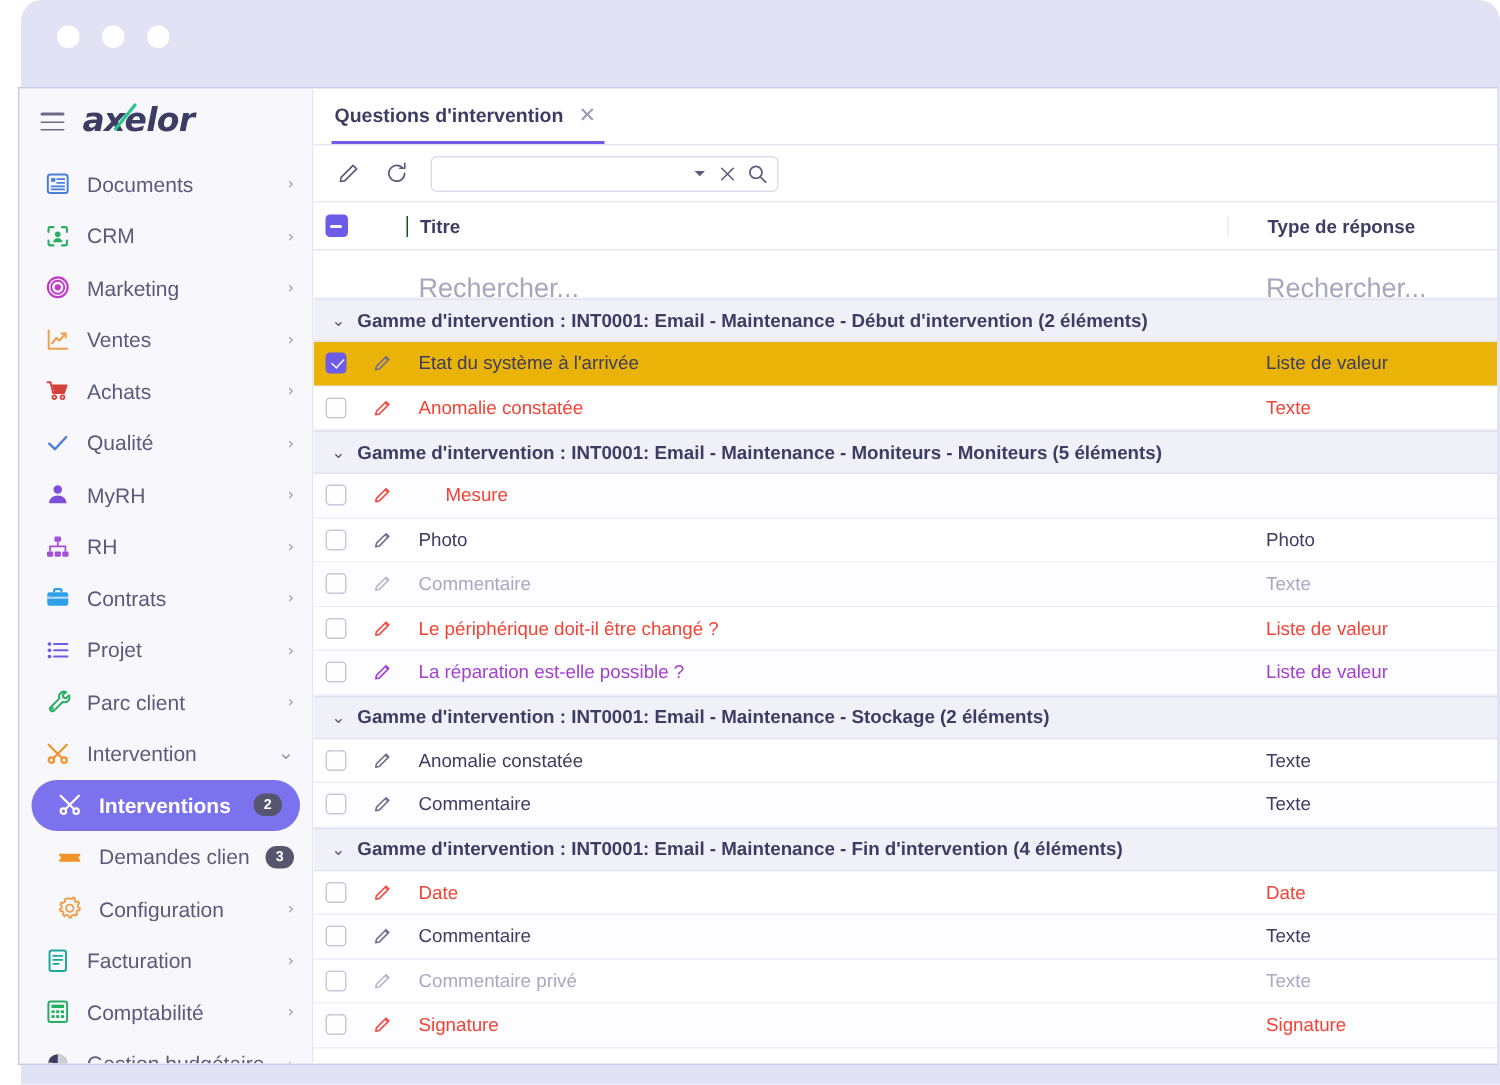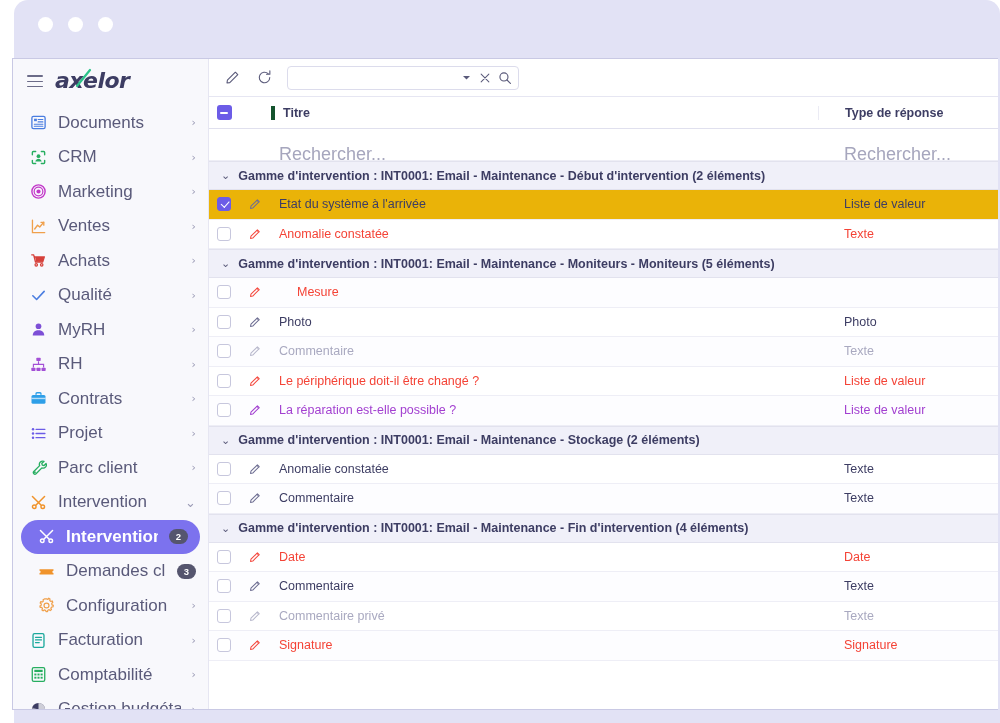--- a/index.html
+++ b/index.html
@@ -79,21 +79,21 @@
     gap: 11px;
     cursor: pointer;
     position: relative;
   }
   .nav-item .nav-icon {
     width: 18px; height: 18px; flex: 0 0 18px;
     display: flex; align-items: center; justify-content: center;
   }
   .nav-item .nav-label {
     flex: 1 1 auto;
-    font-size: 17px; color: #5a5a7a;
+    font-size: 14px; color: #5a5a7a;
     white-space: nowrap; overflow: hidden;
   }
   .nav-item .chev {
     font-size: 11px; color: #9a9ab5; flex: 0 0 auto;
     font-family: "DejaVu Sans", sans-serif;
   }
   .nav-item.sub { padding-left: 24px; }
   .nav-item.active {
     background: #7c72ee;
     border-radius: 18px;
@@ -184,21 +184,21 @@
   
   #grid-header {
     height: 32px; flex: 0 0 32px;
     display: flex; align-items: center;
     border-bottom: 1px solid #e0e0ee;
     background: #ffffff;
   }
   #grid-header .c-title, #grid-header .c-type {
     font-weight: 700; color: #3d3d63; font-size: 12.5px;
   }
-  #grid-header .c-title { border-left: 4px solid #14532d; }
+  #grid-header .c-title { border-left: 1px solid #14532d; }
   #grid-header .c-type { border-left: 1px solid #ebebf4; }
   .hdr-check {
     width: 15px; height: 15px; border-radius: 3px;
     background: #6c5ce7; display: flex; align-items: center; justify-content: center;
     cursor: pointer;
   }
   .hdr-check i { display:block; width: 8px; height: 2px; background: #fff; border-radius: 1px; }
 
   
   #grid-search-row {
@@ -477,20 +477,26 @@
             </svg>
           </span>
           <span class="nav-label">Gestion budgétaire</span>
           <span class="chev">›</span>
         </div>
       </nav>
   </aside>
 
   <section id="content">
 
+    <div id="tab-bar">
+      <div class="tab">
+        <span class="tab-label">Questions d'intervention</span>
+        <span class="tab-close">✕</span>
+      </div>
+    </div>
 
     <div id="toolbar">
       <div class="tb-icon">
         <svg width="17" height="17" viewBox="0 0 20 20">
           <path d="M3.5 16.5 L4 13.2 L13.4 3.8 L16.2 6.6 L6.8 16 Z" fill="none" stroke="#5a5a7a" stroke-width="1.3" stroke-linejoin="round"></path>
         </svg>
       </div>
       <div class="tb-icon">
         <svg width="17" height="17" viewBox="0 0 20 20">
           <path d="M16.2 10a6.2 6.2 0 1 1-1.9-4.45" fill="none" stroke="#5a5a7a" stroke-width="1.3" stroke-linecap="round"></path>

